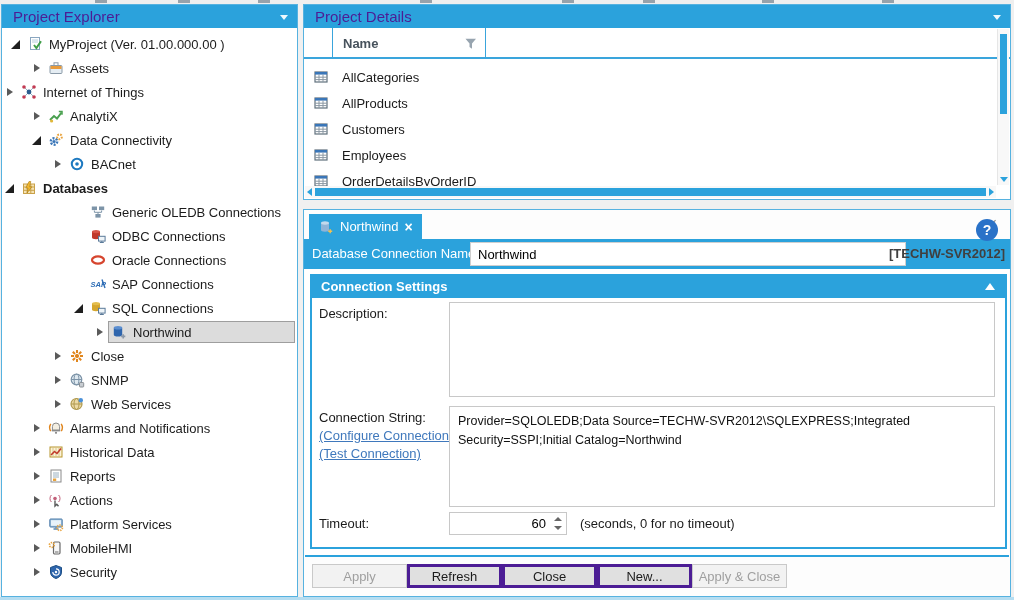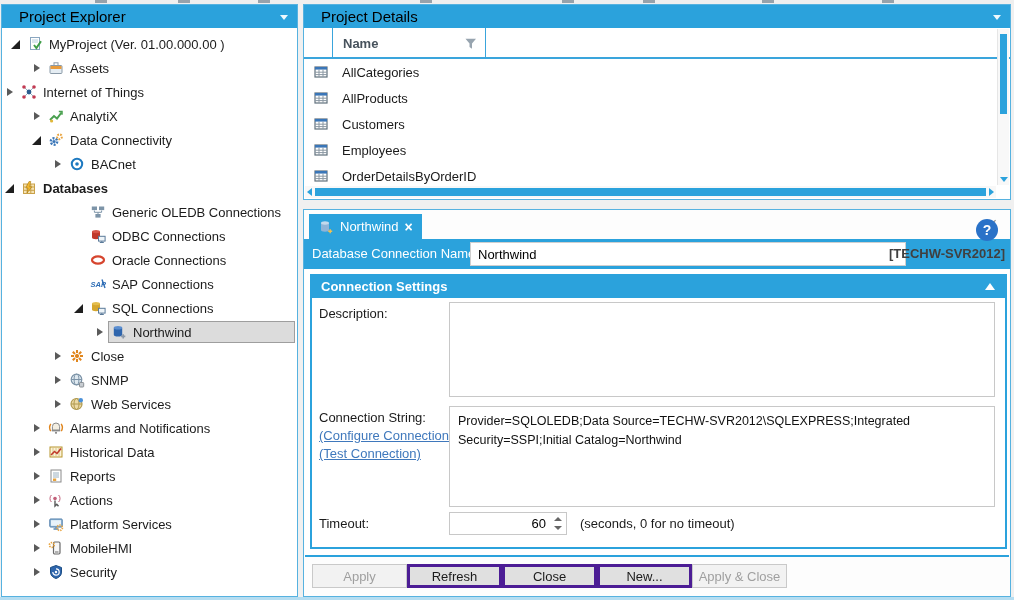--- a/index.html
+++ b/index.html
@@ -12,22 +12,22 @@
     color:#1b1b1b;
   }
 
   
   .top-strip { position:absolute; left:0; top:0; width:1014px; height:4px; background:#efefef; }
   .top-strip i { position:absolute; top:0; width:12px; height:3px; background:#97a2ab; }
 
   
   .panel { position:absolute; background:#fff; border:1px solid #56b2e0; }
   .panel-header {
-    height:23px; background:#2ba2dc; color:#000000;
-    font-size:15px; line-height:23px; padding-left:17px;
+    height:23px; background:#2ba2dc; color:#4c1d95;
+    font-size:15px; line-height:23px; padding-left:11px;
     position:relative;
   }
   .hdr-arrow { position:absolute; right:9px; top:10px; width:0; height:0;
     border-top:5px solid rgba(255,255,255,.92);
     border-left:4px solid transparent; border-right:4px solid transparent; }
 
   
   #explorer { left:1px; top:4px; width:297px; height:593px; }
   #tree { padding-top:4px; overflow:hidden; }
   .tree-row { height:24px; display:flex; align-items:center; }
@@ -43,21 +43,21 @@
   .icon svg { width:16px; height:16px; display:block; }
 
   
   #details { left:303px; top:4px; width:708px; height:196px; }
   .grid-header { position:relative; height:31px; border-bottom:2px solid #3aa5dc; }
   .gh-cell0 { position:absolute; left:0; top:0; width:29px; height:31px; border-right:1px solid #3aa5dc; }
   .gh-cell1 { position:absolute; left:29px; top:0; width:153px; height:31px; border-right:1px solid #3aa5dc;
     font-size:13px; font-weight:bold; color:#47525c; line-height:31px; padding-left:10px; }
   .gh-filter { position:absolute; right:8px; top:10px; width:12px; height:12px; }
   .grid-rows { position:absolute; left:0; top:54px; right:14px; }
-  .grid-row { height:26px; display:flex; align-items:center; }
+  .grid-row { height:26px; display:flex; align-items:flex-end; }
   .grid-row .icon { margin-left:9px; }
   .grid-row .row-name { margin-left:13px; font-size:13px; }
 
   .vscroll { position:absolute; right:1px; top:24px; bottom:14px; width:12px; background:#f8f8f8; border-left:1px solid #e6e6e6; }
   .vthumb { position:absolute; left:2px; right:2px; top:5px; height:80px; background:#2ba2dc; }
   .varrow-down { position:absolute; left:2px; bottom:3px; width:0; height:0;
     border-top:5px solid #2ba2dc; border-left:4px solid transparent; border-right:4px solid transparent; }
   .hscroll { position:absolute; left:1px; right:14px; bottom:1px; height:12px; background:#f8f8f8; }
   .harrow-left { position:absolute; left:2px; top:2px; width:0; height:0;
     border-right:5px solid #2ba2dc; border-top:4px solid transparent; border-bottom:4px solid transparent; }

